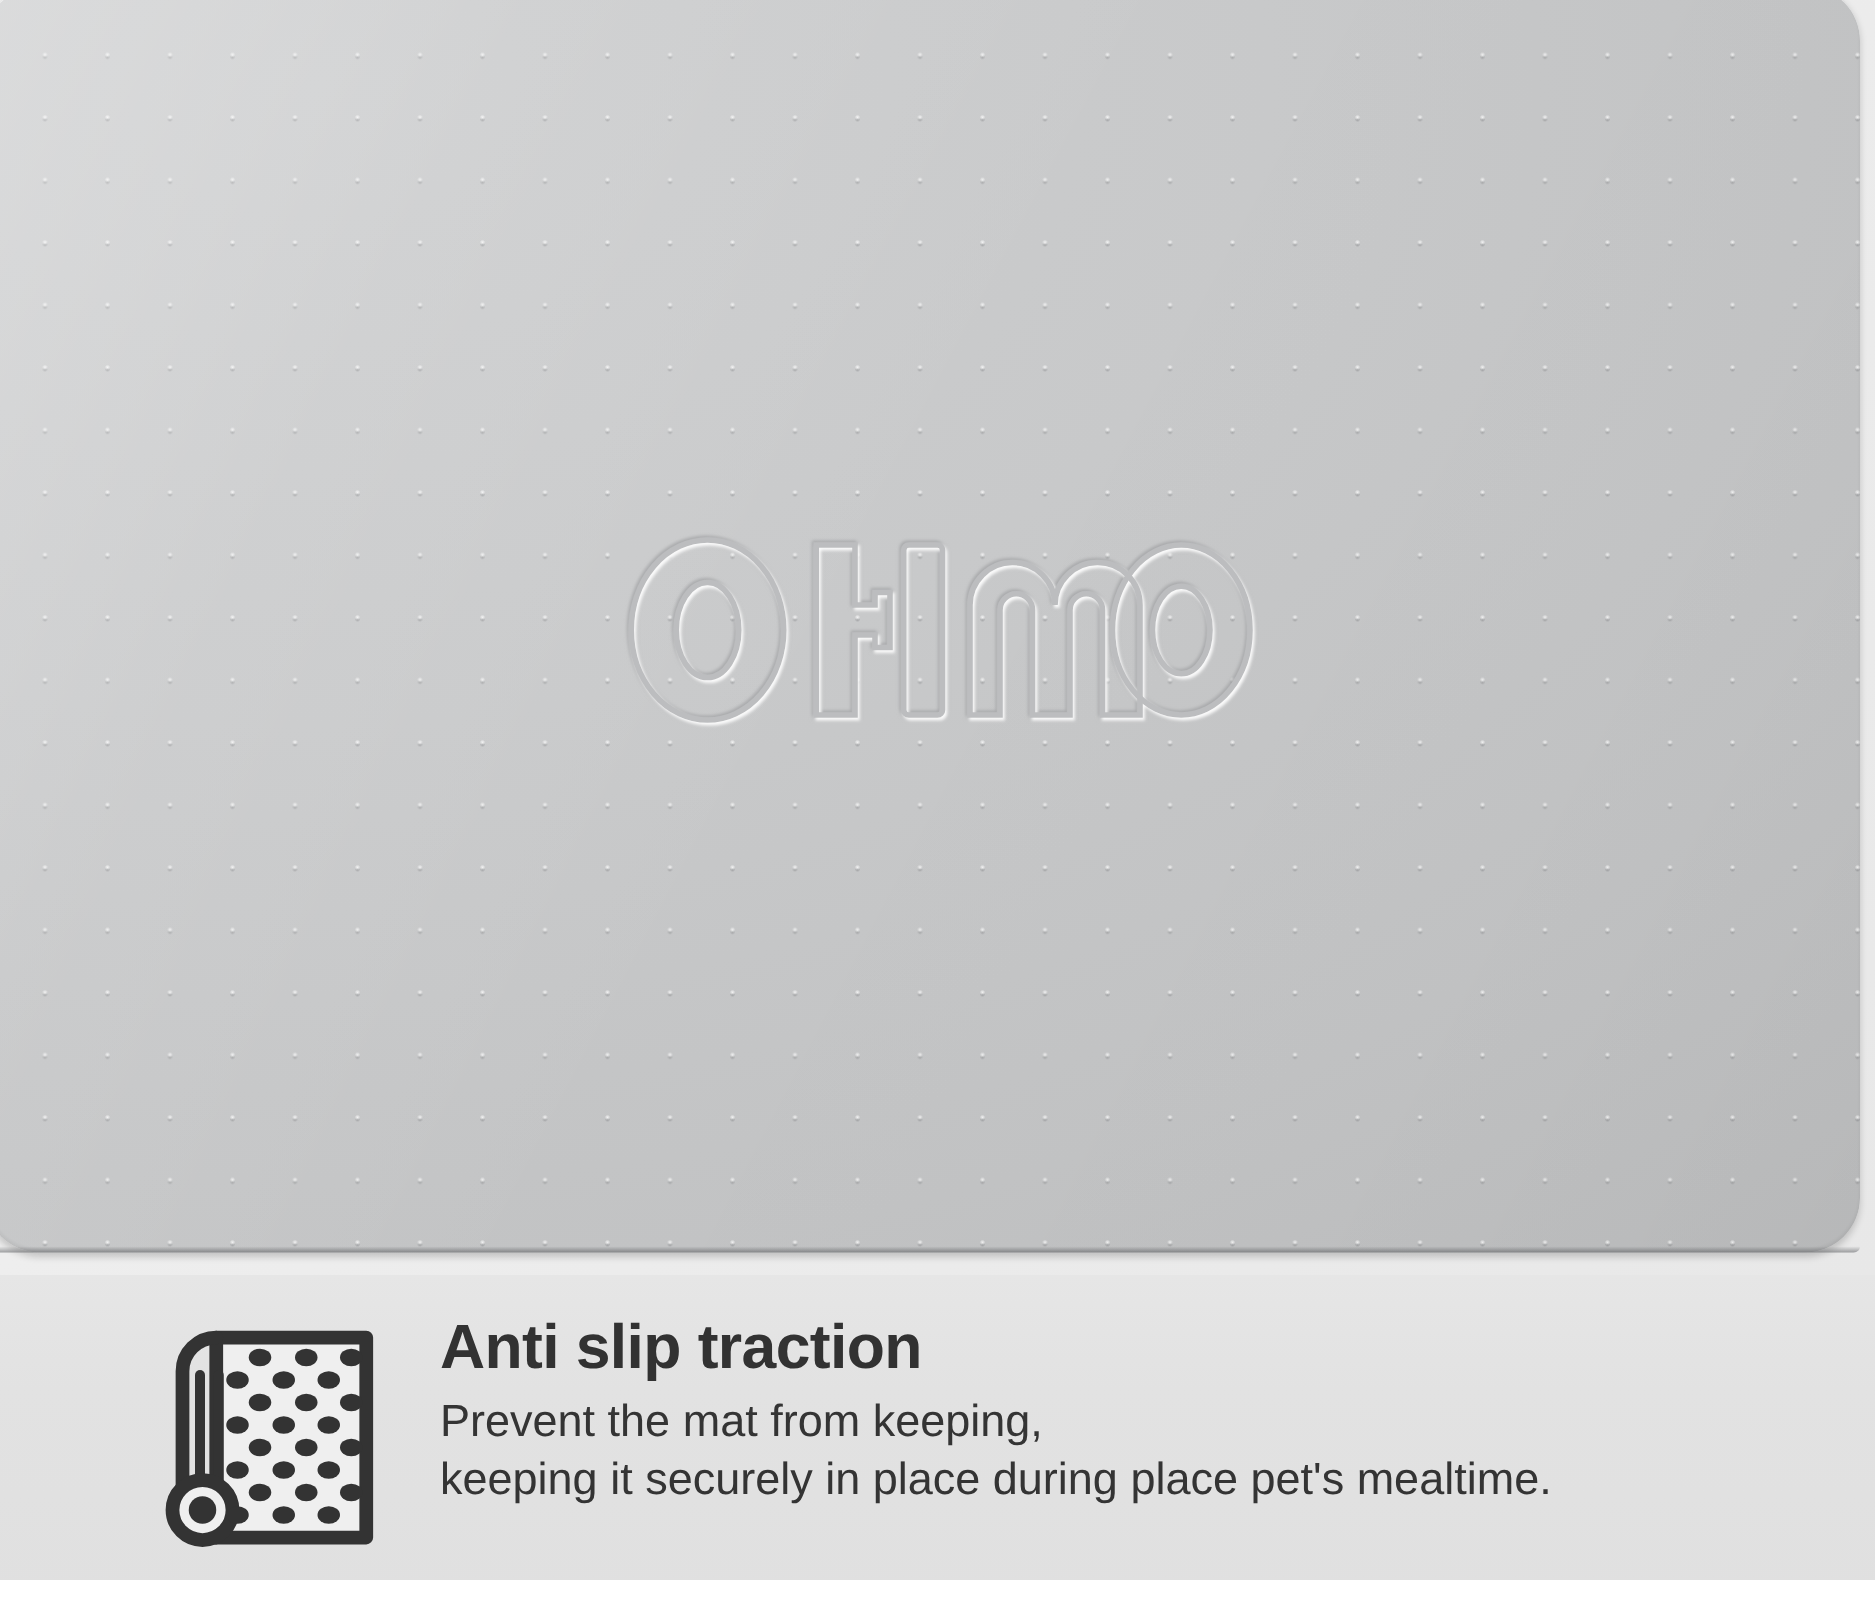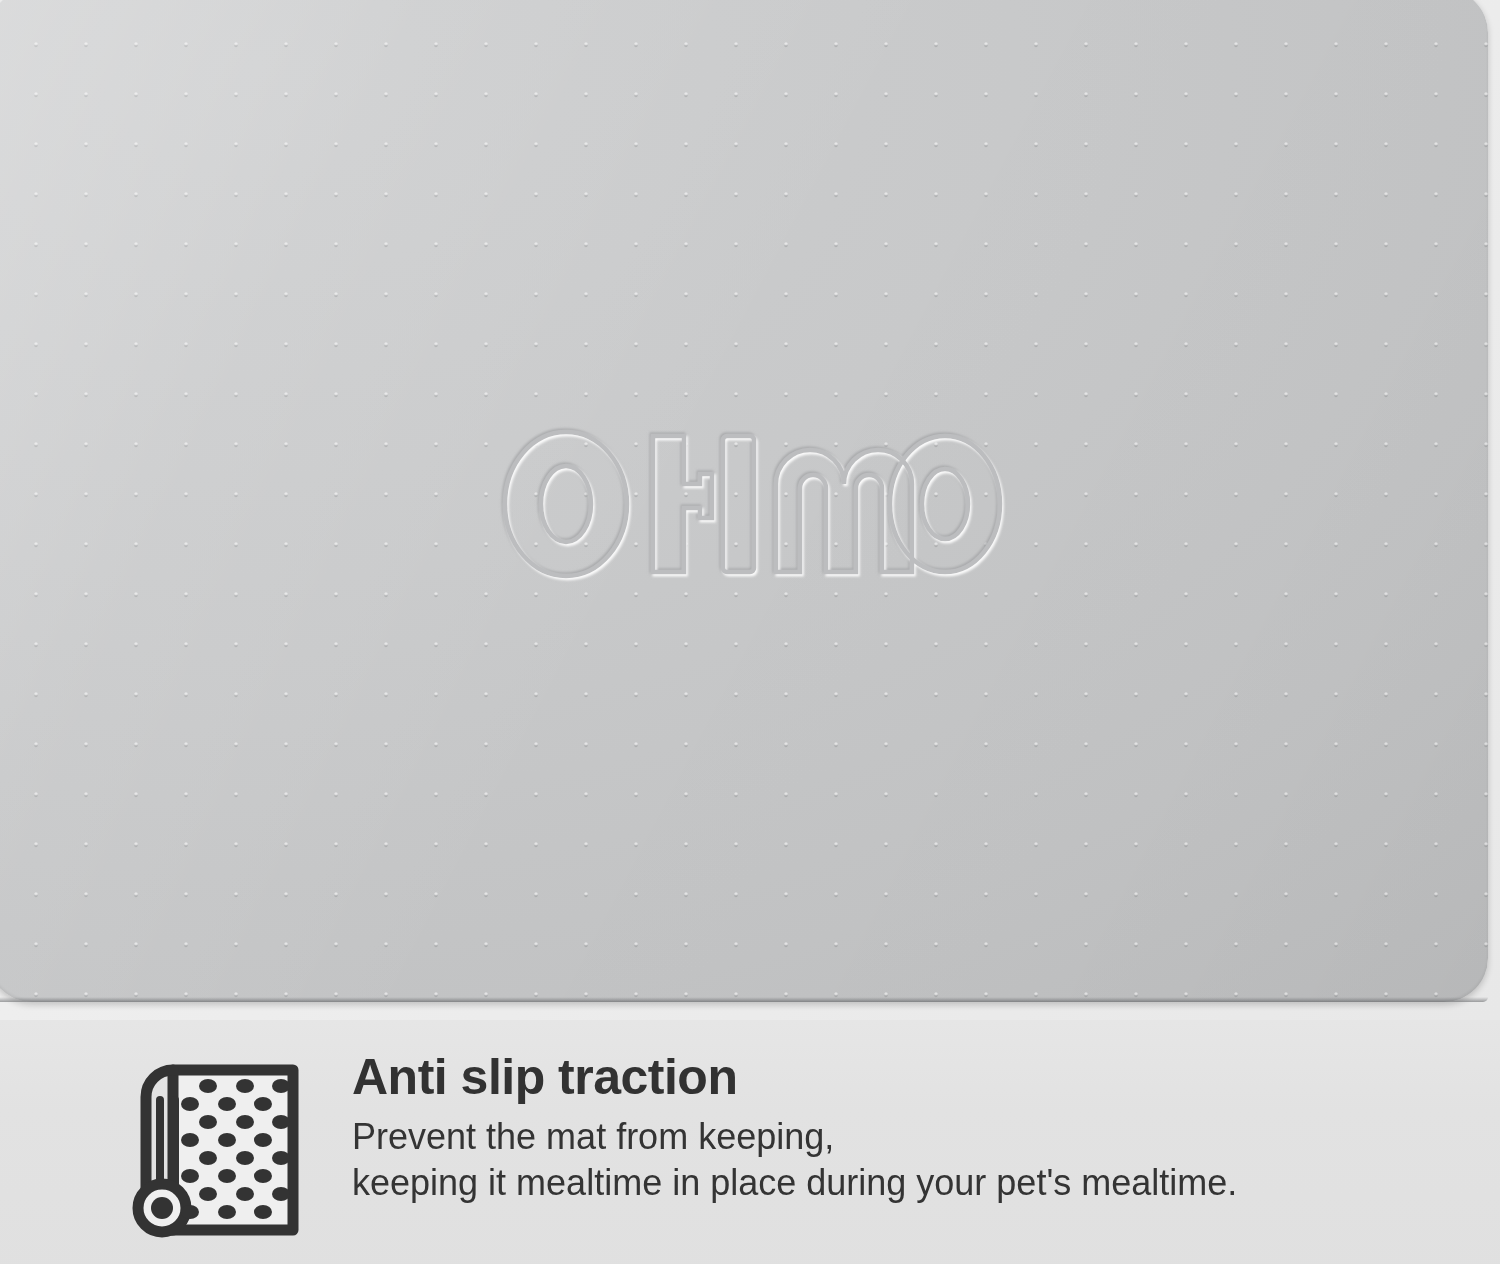--- a/index.html
+++ b/index.html
@@ -171,20 +171,20 @@
               <ellipse cx="109" cy="174" rx="9" ry="7"></ellipse>
               <ellipse cx="145" cy="174" rx="9" ry="7"></ellipse>
           </g>
         </svg>
       </div>
 
       <div class="copy">
         <h2 class="headline">Anti slip traction</h2>
         <p class="subline">
           <span>Prevent the mat from keeping,</span>
-          <span>keeping it mealtime in place during your pet's mealtime.</span>
+          <span>keeping it securely in place during place pet's mealtime.</span>
         </p>
       </div>
 
     </div>
   </div>
 
 </div>
 
 </body></html>

